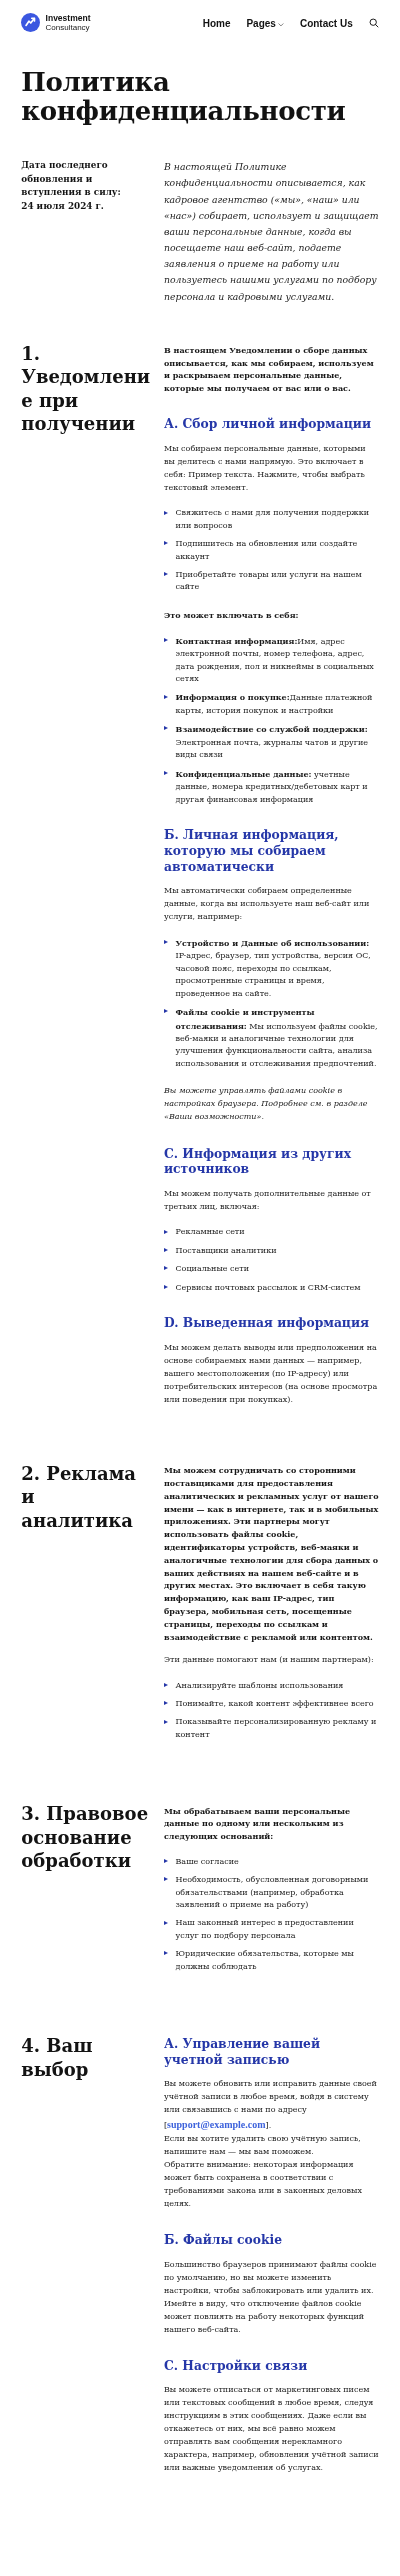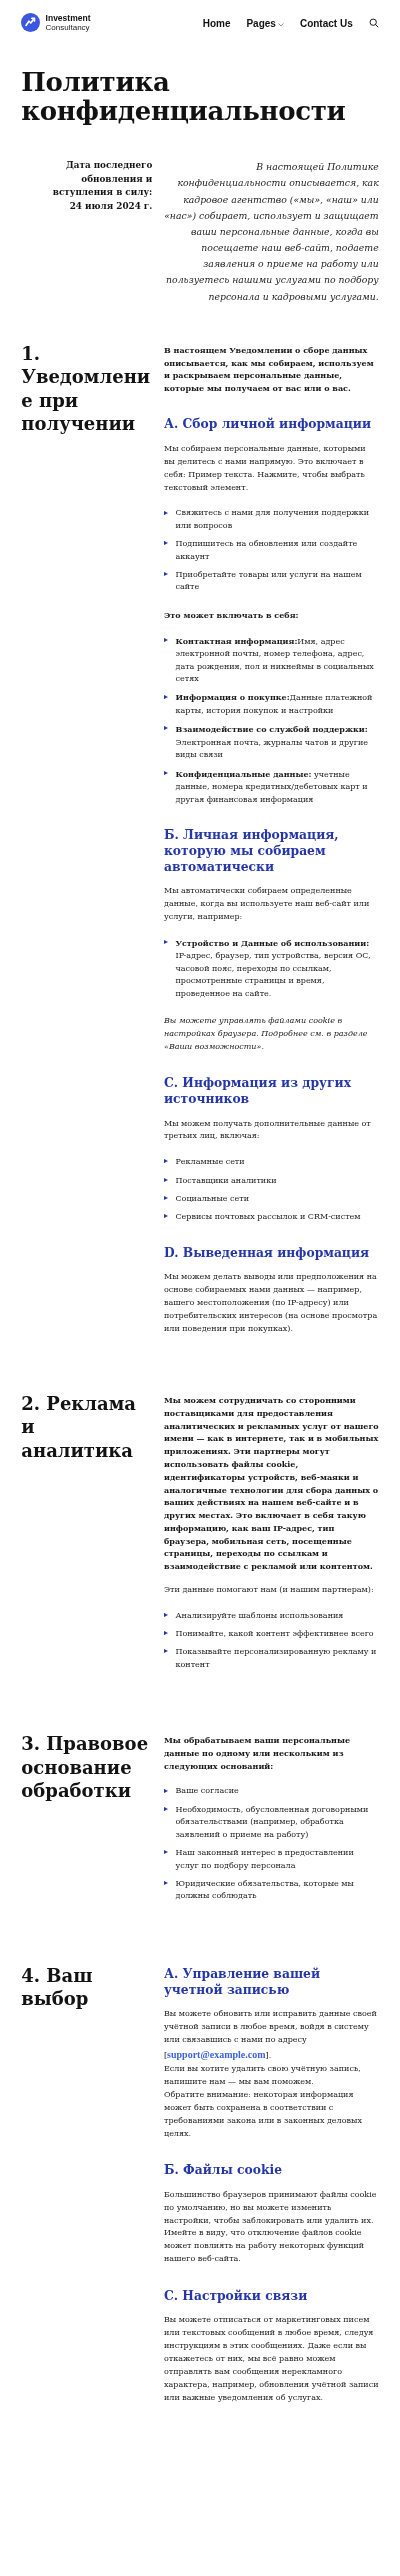--- a/index.html
+++ b/index.html
@@ -21,21 +21,21 @@
   .brand-l2 { font-weight: 400; font-size: 8px; color: #222; }
   .nav { display: flex; align-items: center; gap: 16px; font-family: "Liberation Sans", sans-serif; }
   .nav a { text-decoration: none; color: #121212; font-size: 10px; font-weight: 600; display:flex; align-items:center; gap:2.1px;}
   .search-btn { background: none; border: none; cursor: pointer; display:flex; align-items:center; }
   
   .page-title {
     margin: 23.5px 21.3px 0; font-size: 26px; line-height: 1.12; font-weight: 700;
     letter-spacing: -0.3px; color: #121212;
   }
   .grid-row { display: grid; grid-template-columns: 131px 1fr; column-gap: 11.7px; padding: 0 21.3px; }
-  .intro-row { margin-top: 33px; text-align: right; }
+  .intro-row { margin-top: 33px; }
   .date-block { font-weight: 700; font-size: 8.8px; line-height: 1.55; color:#141414; }
   .date-value { display: block; }
   .intro-text { font-style: italic; font-size: 9.3px; line-height: 1.74; color: #1d1d1d; }
   
   .section { margin-top: 46px; }
   .sections > .section:first-child { margin-top: 37px; }
   .sec-label { font-size: 18px; line-height: 1.3; font-weight: 700; color: #131313; overflow-wrap: anywhere; }
   .sec-body { min-width: 0; }
   .sec-body > :first-child { margin-top: 2.1px; }
   .lead { font-weight: 700; font-size: 8px; line-height: 1.6; margin-bottom: 10.7px; color:#181818;}
@@ -140,20 +140,24 @@
               <span class="btext"><b class="blead">Конфиденциальные данные:</b> учетные данные, номера кредитных/дебетовых карт и другая финансовая информация</span>
             </div>
           </div>
           <h3 class="sub">Б. Личная информация, которую мы собираем автоматически</h3>
           <p class="para">Мы автоматически собираем определенные данные, когда вы используете наш веб-сайт или услуги, например:</p>
           <div class="blist">
             <div class="bitem">
               <span class="tri"></span>
               <span class="btext"><b class="blead">Устройство и Данные об использовании:</b> IP-адрес, браузер, тип устройства, версия ОС, часовой пояс, переходы по ссылкам, просмотренные страницы и время, проведенное на сайте.</span>
             </div>
+            <div class="bitem">
+              <span class="tri"></span>
+              <span class="btext"><b class="blead">Файлы cookie и инструменты отслеживания:</b> Мы используем файлы cookie, веб-маяки и аналогичные технологии для улучшения функциональности сайта, анализа использования и отслеживания предпочтений.</span>
+            </div>
           </div>
           <p class="para italic">Вы можете управлять файлами cookie в настройках браузера. Подробнее см. в разделе «Ваши возможности».</p>
           <h3 class="sub">С. Информация из других источников</h3>
           <p class="para">Мы можем получать дополнительные данные от третьих лиц, включая:</p>
           <div class="blist">
             <div class="bitem">
               <span class="tri"></span>
               <span class="btext">Рекламные сети</span>
             </div>
             <div class="bitem">

